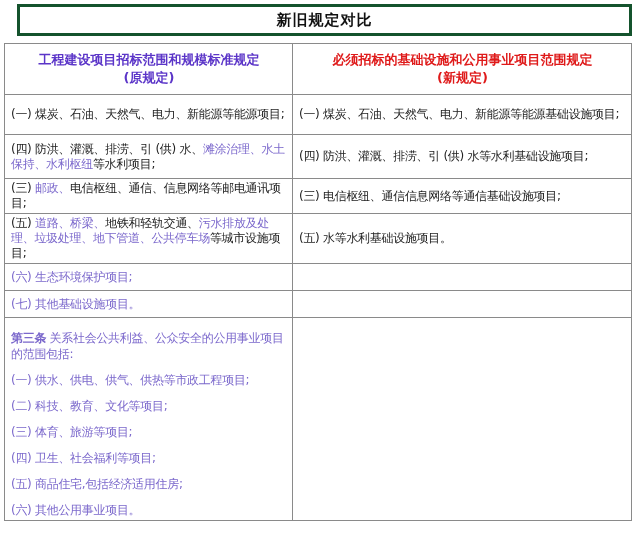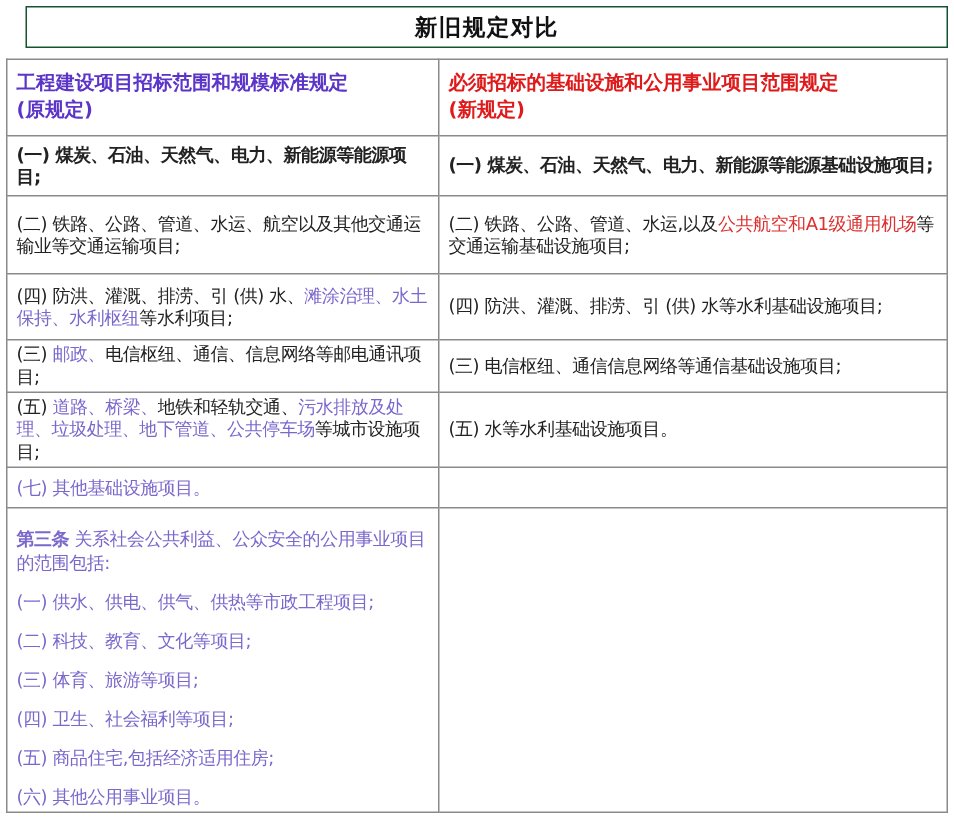--- a/index.html
+++ b/index.html
@@ -4,21 +4,21 @@
 <style>
   html,body{margin:0;padding:0;}
   body{
     background:#ffffff;
     font-family:"DejaVu Sans","Liberation Sans",sans-serif;
     color:#222;
     width:636px;
   }
   .page{width:628px;margin:4px 4px 0 4px;}
   .title-box{
-    border:1px solid #14532d;
+    border:3px solid #14532d;
     background:#fff;
     height:26px;line-height:26px;
     text-align:center;
     font-weight:bold;font-size:15px;color:#111;
     margin-bottom:7px;
     letter-spacing:1px;
     margin-left:13px;
   }
   table.cmp{
     border-collapse:collapse;
@@ -30,21 +30,21 @@
     border:1px solid #8a8a8a;
     font-size:12px;
     line-height:15px;
     padding:2px 5px 2px 6px;
     vertical-align:middle;
     letter-spacing:-0.3px;
     word-break:break-all;
   }
   table.cmp th{
     height:46px;
-    text-align:left;
+    text-align:center;
     font-weight:bold;
     font-size:13px;
     line-height:18px;
     letter-spacing:0;
   }
   th.old-col{color:var(--old-header,#5b35c8);}
   th.new-col{color:var(--new-header,#df1a1a);}
   td.vtop{vertical-align:top;padding-top:4px;}
   td.block{vertical-align:top;padding-top:10px;}
   td.block .line{line-height:16px;margin-top:10px;}
@@ -69,34 +69,26 @@
           <div>工程建设项目招标范围和规模标准规定</div>
           <div>(原规定)</div>
         </th>
         <th class="new-col">
           <div>必须招标的基础设施和公用事业项目范围规定</div>
           <div>(新规定)</div>
         </th>
       </tr>
     </thead>
     <tbody id="rows">
-        <tr style="height: 40px; font-weight: bold;">
+        <tr style="height: 40px;">
           <td>
             <div class="line"><span>(一) 煤炭、石油、天然气、电力、新能源等能源项目;</span></div>
           </td>
           <td>
             <div class="line"><span>(一) 煤炭、石油、天然气、电力、新能源等能源基础设施项目;</span></div>
-          </td>
-        </tr>
-        <tr style="height: 52px;">
-          <td>
-            <div class="line"><span>(二) 铁路、公路、管道、水运、航空以及其他交通运输业等交通运输项目;</span></div>
-          </td>
-          <td>
-            <div class="line"><span>(二) 铁路、公路、管道、水运,以及</span><span class="seg-red">公共航空和A1级通用机场</span><span>等交通运输基础设施项目;</span></div>
           </td>
         </tr>
         <tr style="height: 44px;">
           <td>
             <div class="line"><span>(四) 防洪、灌溉、排涝、引 (供) 水、</span><span class="seg-purple">滩涂治理、水土保持、水利枢纽</span><span>等水利项目;</span></div>
           </td>
           <td>
             <div class="line"><span>(四) 防洪、灌溉、排涝、引 (供) 水等水利基础设施项目;</span></div>
           </td>
         </tr>
@@ -111,20 +103,26 @@
         <tr style="height: 36px;">
           <td>
             <div class="line"><span>(五) </span><span class="seg-purple">道路、桥梁、</span><span>地铁和轻轨交通、</span><span class="seg-purple">污水排放及处理、垃圾处理、地下管道、公共停车场</span><span>等城市设施项目;</span></div>
           </td>
           <td>
             <div class="line"><span>(五) 水等水利基础设施项目。</span></div>
           </td>
         </tr>
         <tr style="height: 27px;">
           <td>
+            <div class="line"><span class="seg-purple">(六) 生态环境保护项目;</span></div>
+          </td>
+          <td></td>
+        </tr>
+        <tr style="height: 27px;">
+          <td>
             <div class="line"><span class="seg-purple">(七) 其他基础设施项目。</span></div>
           </td>
           <td></td>
         </tr>
         <tr style="height: 148px;">
           <td class="block">
             <div class="line"><span class="seg-purple seg-bold">第三条</span><span class="seg-purple"> 关系社会公共利益、公众安全的公用事业项目的范围包括:</span></div>
             <div class="line"><span class="seg-purple">(一) 供水、供电、供气、供热等市政工程项目;</span></div>
             <div class="line"><span class="seg-purple">(二) 科技、教育、文化等项目;</span></div>
             <div class="line"><span class="seg-purple">(三) 体育、旅游等项目;</span></div>

